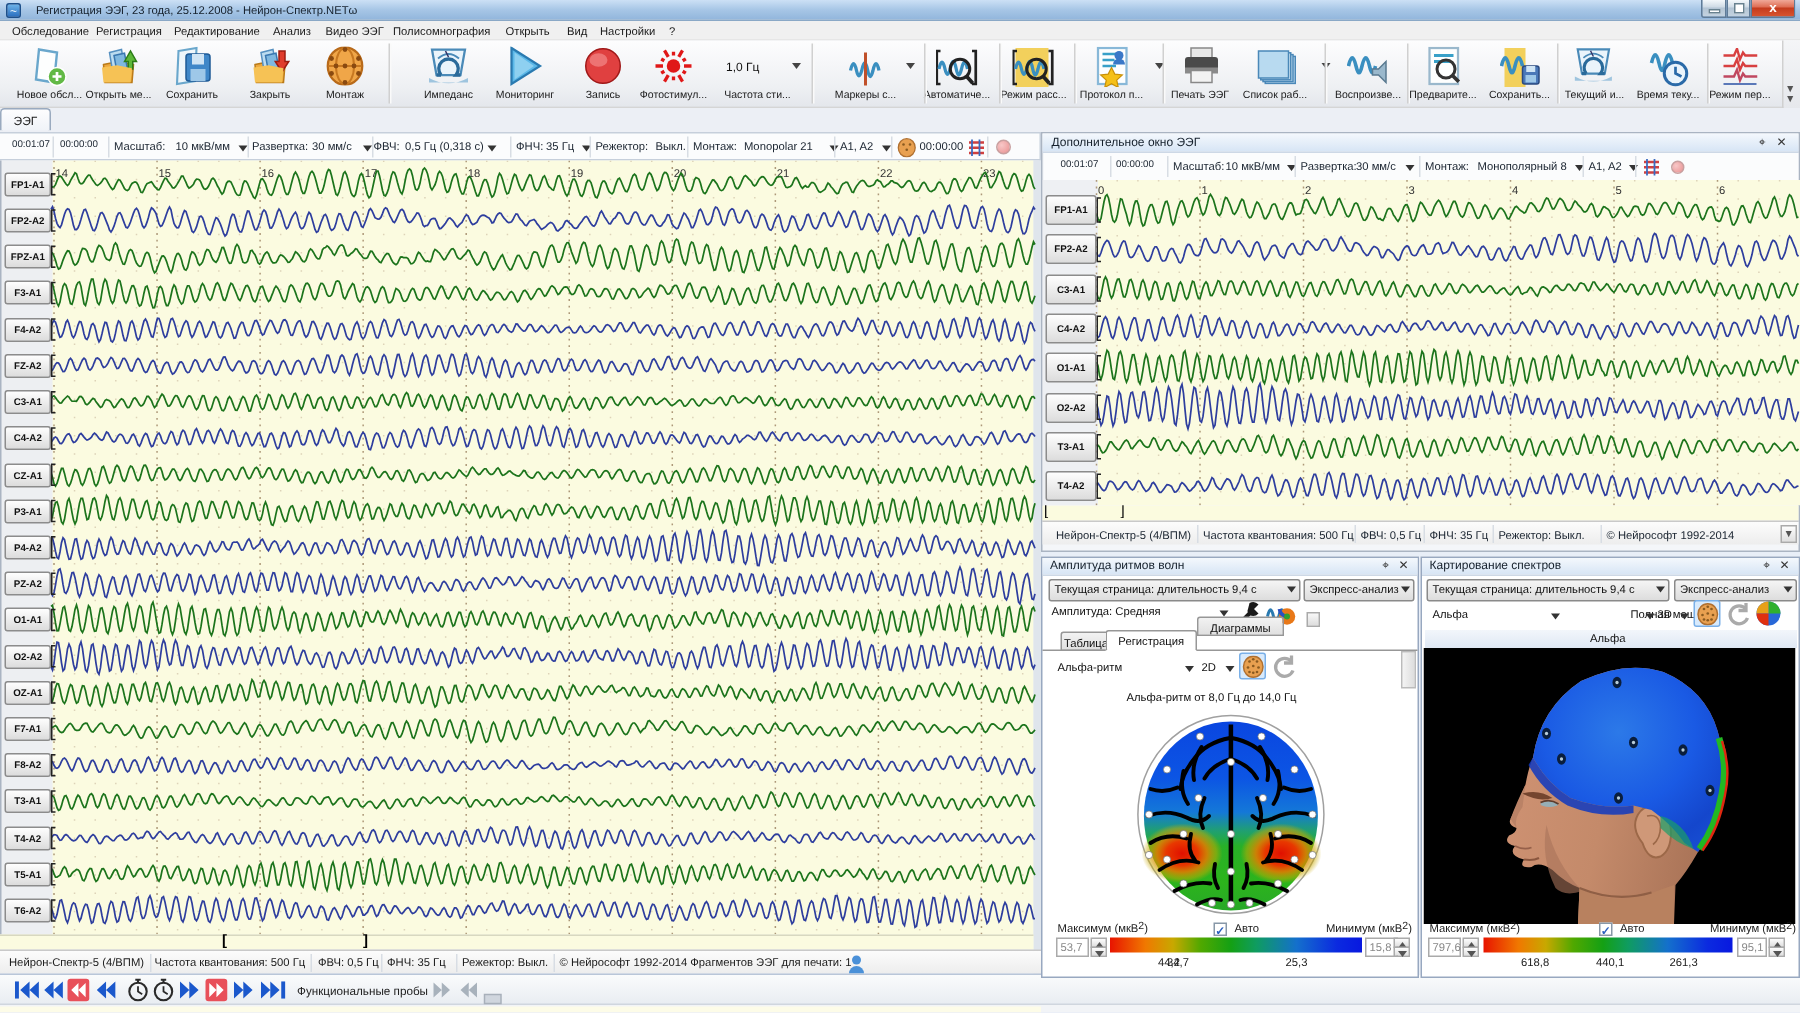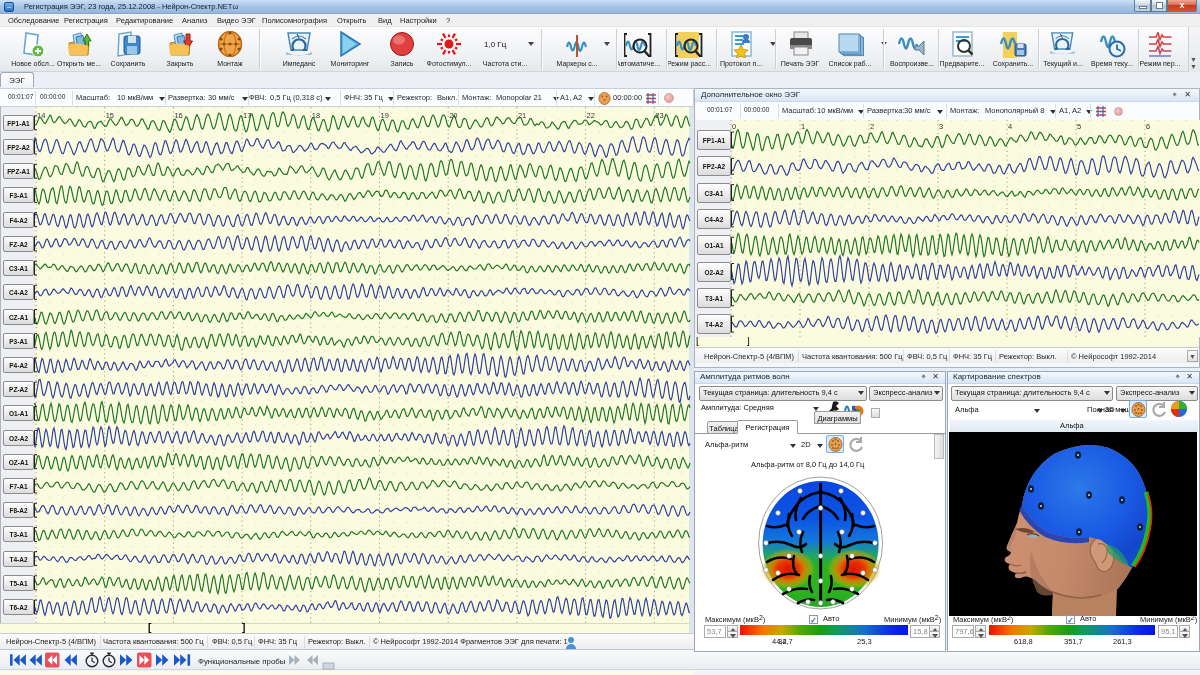--- a/index.html
+++ b/index.html
@@ -614,21 +614,21 @@
     </svg>
 <svg style="position:absolute;left:148px;top:27px;" width="22" height="20">
       <path d="M2 12 q2 -9 4 0 q1.5 7 3.5 0 q2 -9 4 0" fill="none" stroke="#2a7ab0" stroke-width="2"></path>
       <circle cx="15" cy="12" r="5.5" fill="#e87818"></circle>
       <path d="M15 12 a5.5 5.5 0 0 1 -5 -5" stroke="#2a50c0" stroke-width="2.5" fill="none"></path>
       <circle cx="15" cy="12" r="2" fill="#30a030"></circle>
     </svg>
 <div style="position:absolute;left:176px;top:36px;width:9px;height:10px;background:linear-gradient(#f8f8f8,#ddd);border:1px solid #aaa;"></div>
 <div class="tabsm" style="left:12px;top:49px;width:34px;">Таблица</div>
 <div class="tabsm act" style="left:42px;top:48px;width:61px;">Регистрация</div>
-<div class="tabsm" style="left:103px;top:39px;width:47px;margin-left:16px;">Диаграммы</div>
+<div class="tabsm" style="left:103px;top:39px;width:58px;">Диаграммы</div>
 <div style="position:absolute;left:0px;top:61px;width:250px;height:1px;background:#979797;"></div>
 <div class="flat" style="left:10px;top:68px;">Альфа-ритм</div>
 <div class="darr" style="left:95px;top:72px;position:absolute;"></div>
 <div class="flat" style="left:106px;top:68px;">2D</div>
 <div class="darr" style="left:122px;top:72px;position:absolute;"></div>
 <div style="position:absolute;left:131px;top:63px;width:18px;height:18px;border:1px solid #7ab0e8;border-radius:2px;background:#d8eafc;"></div>
 <svg style="position:absolute;left:133px;top:65px;" width="15" height="15" viewBox="0 0 15 15">
       <ellipse cx="7.5" cy="7.5" rx="6.5" ry="7" fill="#e8a050" stroke="#b07030"></ellipse>
       <circle cx="5" cy="4" r="0.9" fill="#8a5a20"></circle>
       <circle cx="10" cy="4" r="0.9" fill="#8a5a20"></circle>
@@ -826,14 +826,14 @@
 <div class="lbl" style="left:1080px;top:614px;">Авто</div>
 <div class="lbl" style="left:1140px;top:614px;">Минимум (мкВ<span style="font-size:7px;vertical-align:2px;">2</span>)</div>
 <div class="spin" style="left:952px;top:625px;">797,6</div>
 <div class="spbtn spup" style="left:975px;top:625px;"></div>
 <div class="spbtn spdn" style="left:975px;top:631px;height:7px;"></div>
 <div class="grad" style="left:989px;top:625px;width:166px;"></div>
 <div class="spin" style="left:1158px;top:625px;width:20px;">95,1</div>
 <div class="spbtn spup" style="left:1179px;top:625px;"></div>
 <div class="spbtn spdn" style="left:1179px;top:631px;height:7px;"></div>
 <div class="lbl" style="left:1014px;top:637px;">618,8</div>
-<div class="lbl" style="left:1064px;top:637px;">351,7</div>
+<div class="lbl" style="left:1064px;top:637px;">440,1</div>
 <div class="lbl" style="left:1113px;top:637px;">261,3</div>
 
 </body></html>

